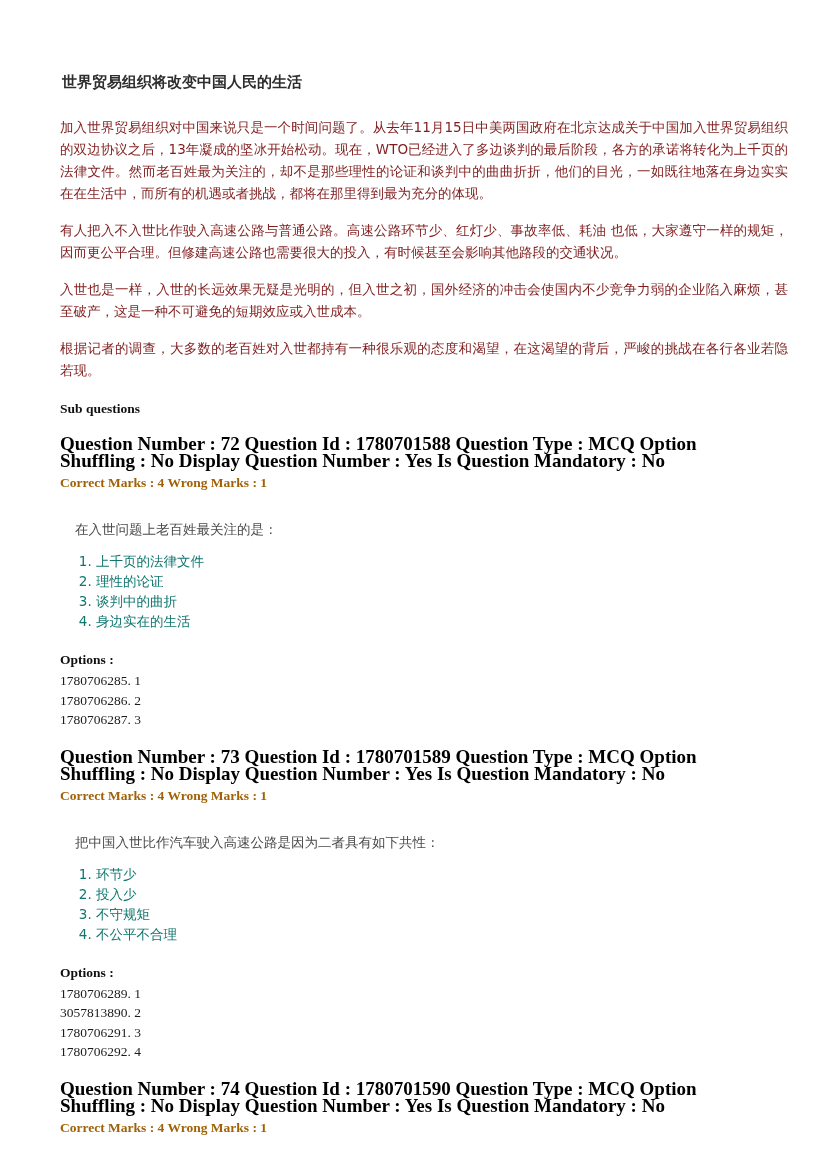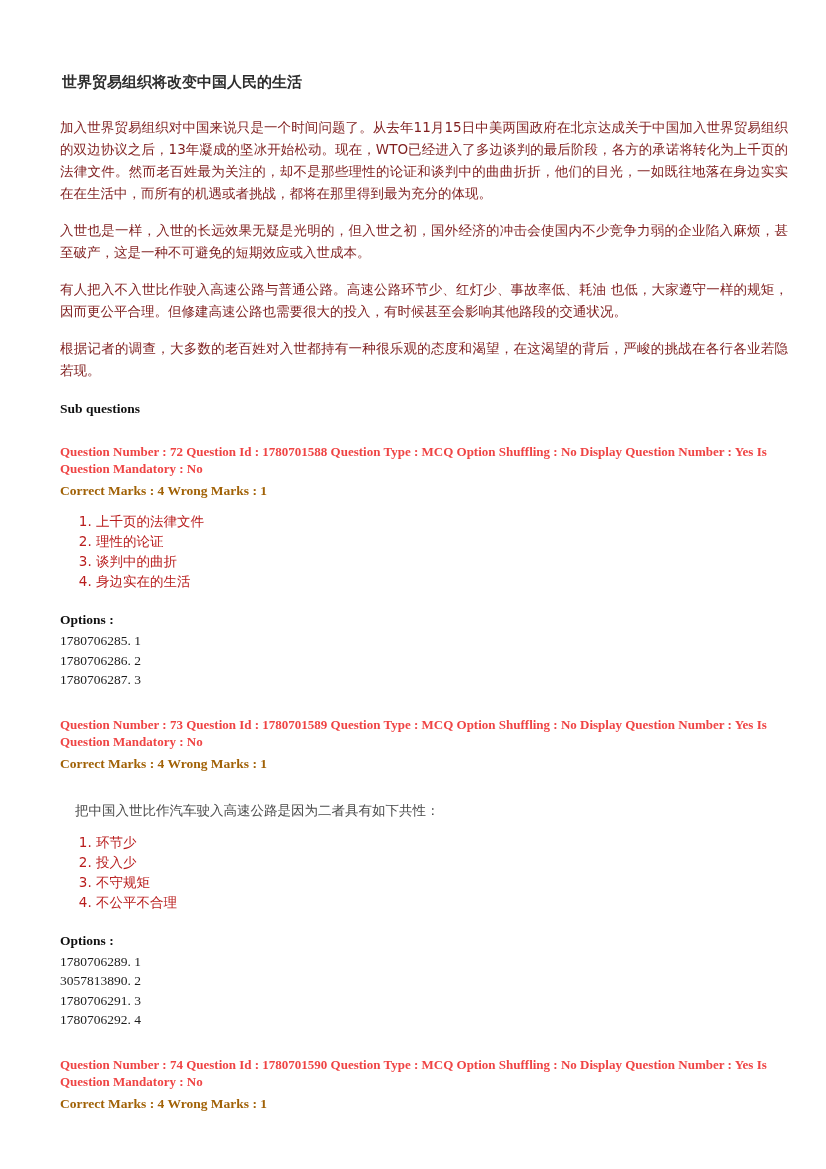--- a/index.html
+++ b/index.html
@@ -30,44 +30,44 @@
 
   
   .subq-heading {
     font-weight: bold;
     font-size: 13.5px;
     color: #101010;
     margin-top: 20px;
   }
   .q-meta {
     font-weight: bold;
-    font-size: 13px;
-    color: #ef4444;
+    font-size: 19px;
+    color: #000000;
     line-height: 17px;
-    margin-top: 26px;
+    margin-top: 18px;
     max-width: 710px;
   }
   .q-marks {
     font-weight: bold;
     font-size: 13.5px;
     color: #a16207;
     margin-top: 6px;
   }
 
   
   .q-text {
     font-family: "DejaVu Sans", sans-serif;
     font-size: 13.5px;
     color: #4a4a4a;
     margin: 30px 0 0 15px;
   }
   ol.choices {
     font-family: "DejaVu Sans", sans-serif;
     font-size: 13.5px;
-    color: #b91c1c;
+    color: #0f766e;
     margin: 15px 0 0 0;
     padding-left: 36px;
   }
   ol.choices li { margin-bottom: 6px; line-height: 14px; }
 
   .options-label {
     font-weight: bold;
     font-size: 13.5px;
     color: #101010;
     margin-top: 24px;
@@ -81,30 +81,31 @@
   .question-block { margin-top: 0; }
 </style>
 </head>
 <body>
 
 <div class="content">
 
   <div>
     <div class="passage-title">世界贸易组织将改变中国人民的生活</div>
     <p class="para">加入世界贸易组织对中国来说只是一个时间问题了。从去年11月15日中美两国政府在北京达成关于中国加入世界贸易组织的双边协议之后，13年凝成的坚冰开始松动。现在，WTO已经进入了多边谈判的最后阶段，各方的承诺将转化为上千页的法律文件。然而老百姓最为关注的，却不是那些理性的论证和谈判中的曲曲折折，他们的目光，一如既往地落在身边实实在在生活中，而所有的机遇或者挑战，都将在那里得到最为充分的体现。</p>
+    <p class="para">有人把入不入世比作驶入高速公路与普通公路。高速公路环节少、红灯少、事故率低、耗油 也低，大家遵守一样的规矩，因而更公平合理。但修建高速公路也需要很大的投入，有时候甚至会影响其他路段的交通状况。</p>
     <p class="para">入世也是一样，入世的长远效果无疑是光明的，但入世之初，国外经济的冲击会使国内不少竞争力弱的企业陷入麻烦，甚至破产，这是一种不可避免的短期效应或入世成本。</p>
-    <p class="para">有人把入不入世比作驶入高速公路与普通公路。高速公路环节少、红灯少、事故率低、耗油 也低，大家遵守一样的规矩，因而更公平合理。但修建高速公路也需要很大的投入，有时候甚至会影响其他路段的交通状况。</p>
     <p class="para">根据记者的调查，大多数的老百姓对入世都持有一种很乐观的态度和渴望，在这渴望的背后，严峻的挑战在各行各业若隐若现。</p>
   </div>
 
   <div class="subq-heading">Sub questions</div>
 
   <section class="question-block">
     <div class="q-meta">Question Number : 72 Question Id : 1780701588 Question Type : MCQ Option Shuffling : No Display Question Number : Yes Is Question Mandatory : No</div>
     <div class="q-marks">Correct Marks : 4 Wrong Marks : 1</div>
+    <div class="q-text">在入世问题上老百姓最关注的是：</div>
     <ol class="choices">
       <li>上千页的法律文件</li>
       <li>理性的论证</li>
       <li>谈判中的曲折</li>
       <li>身边实在的生活</li>
     </ol>
     <div class="options-label">Options :</div>
     <div class="option-ids">
       <div class="option-id">1780706285. 1</div>
       <div class="option-id">1780706286. 2</div>

